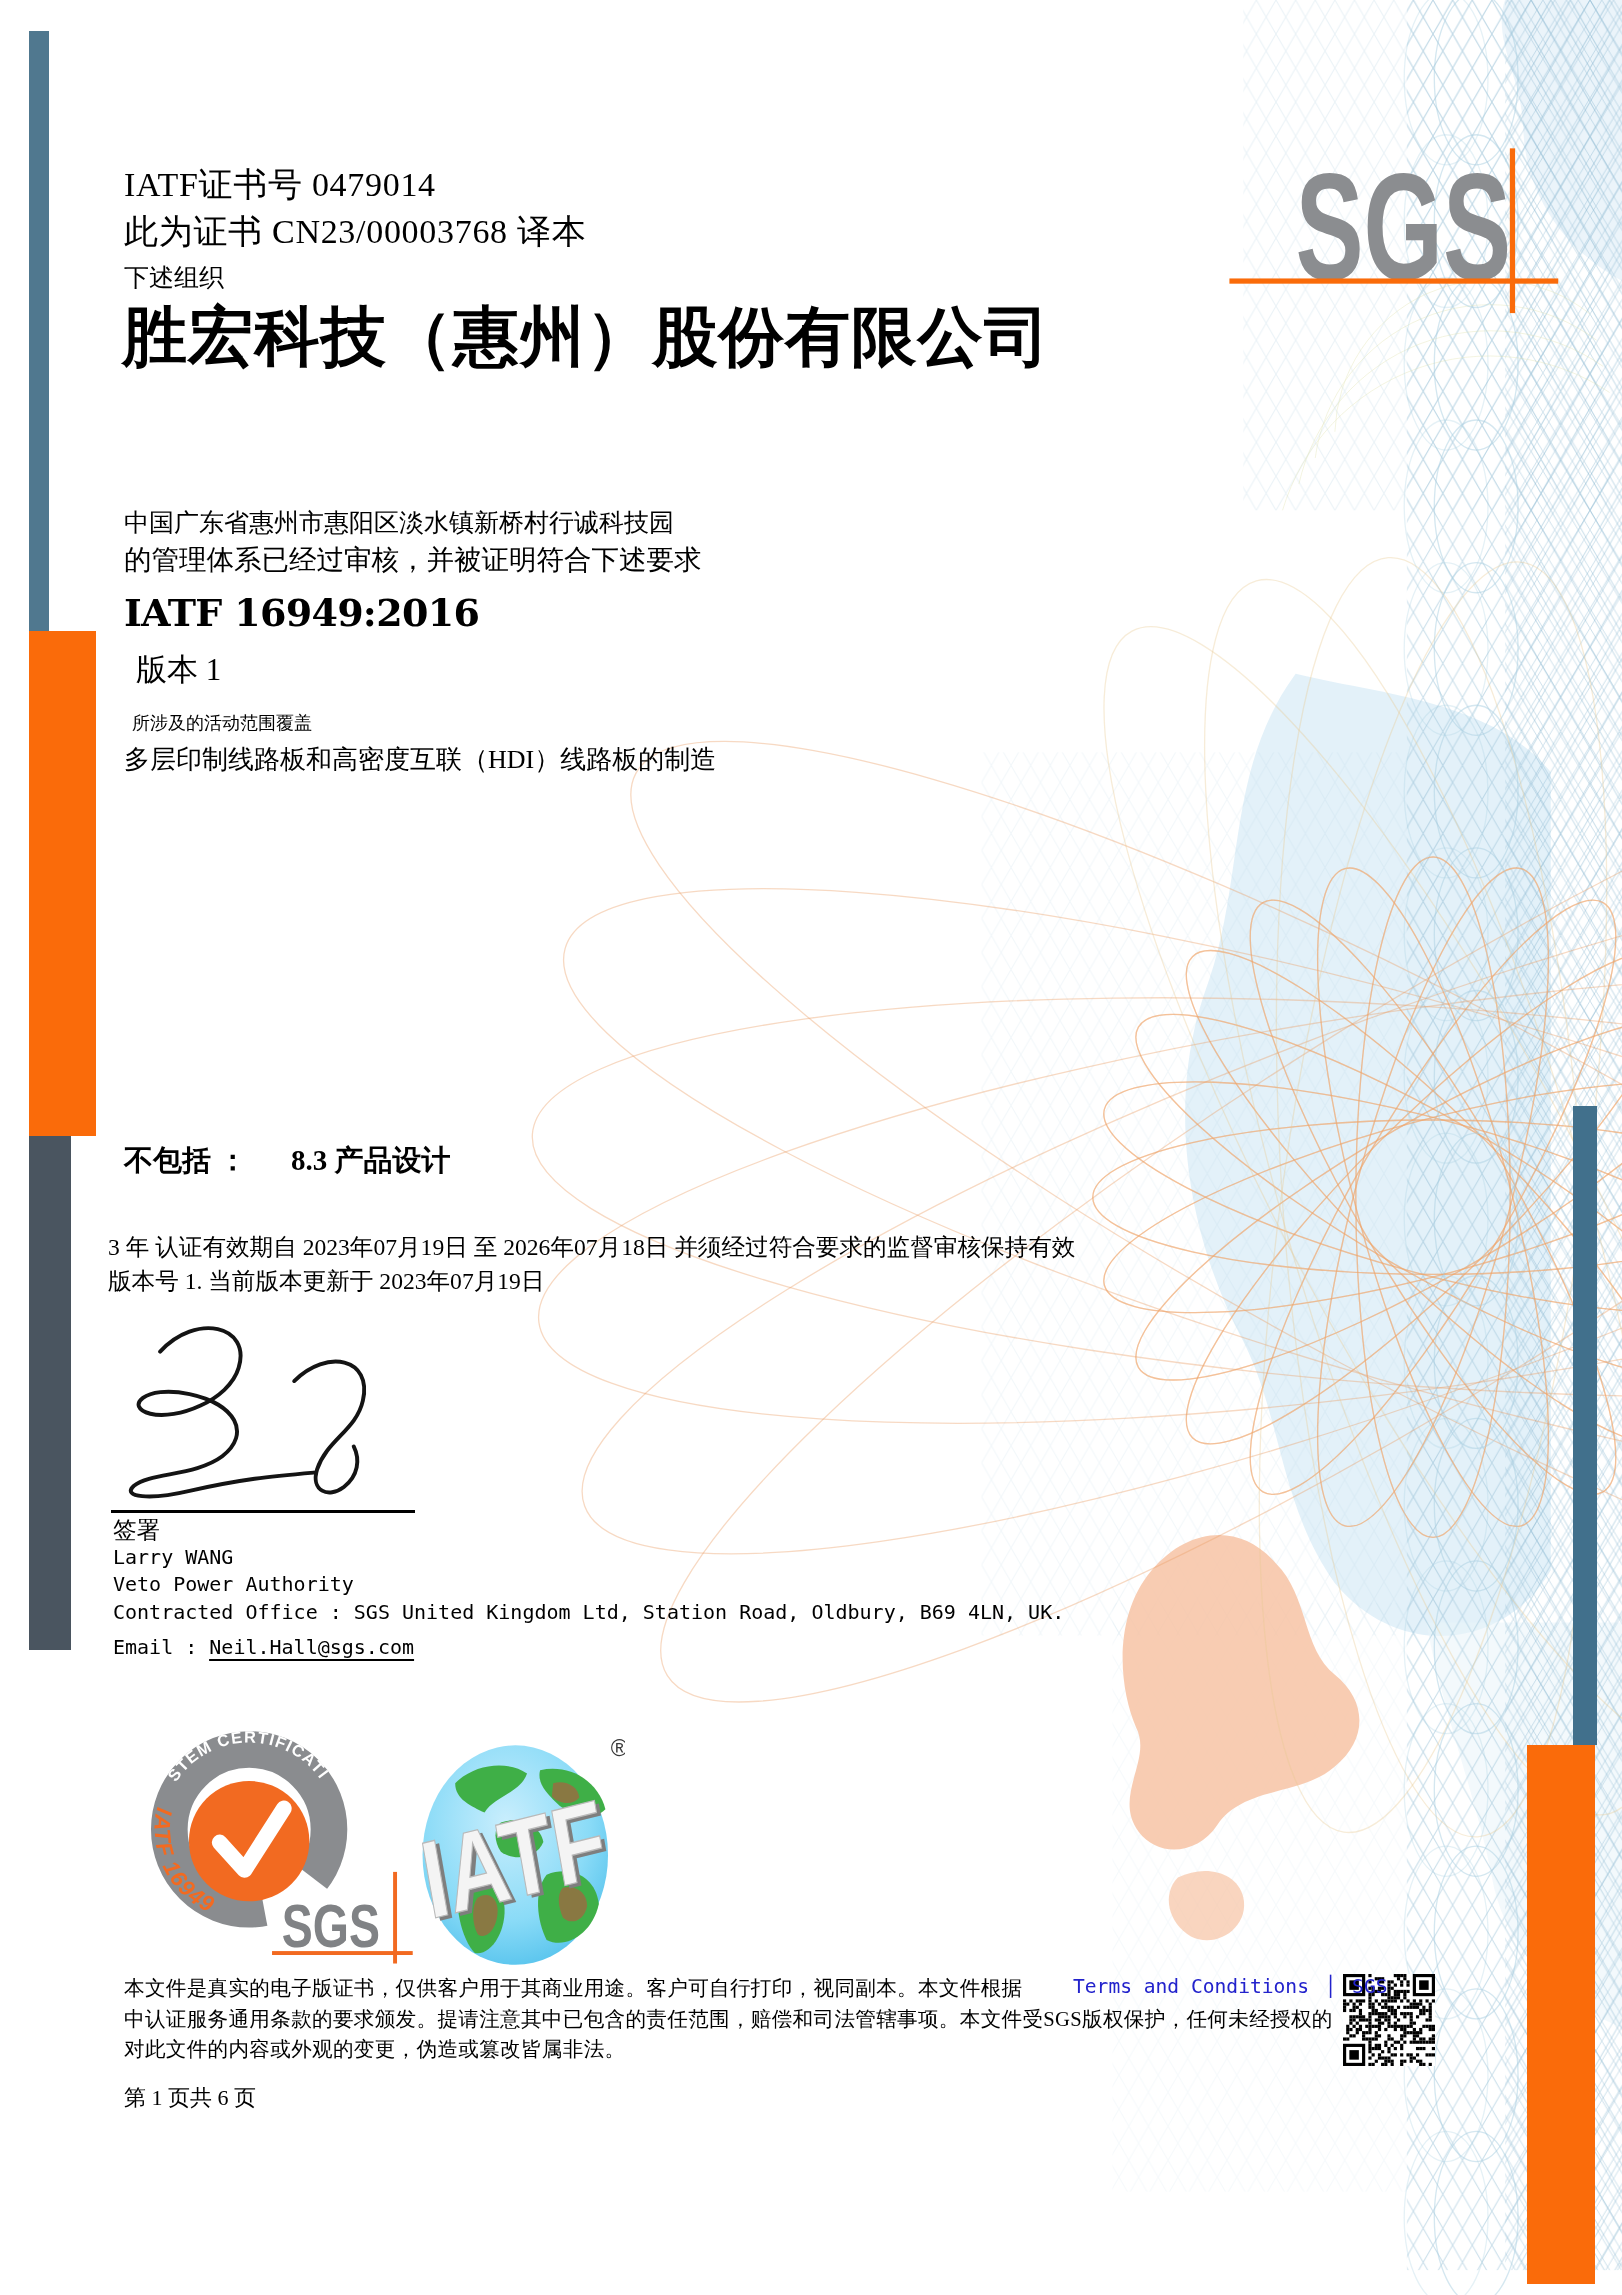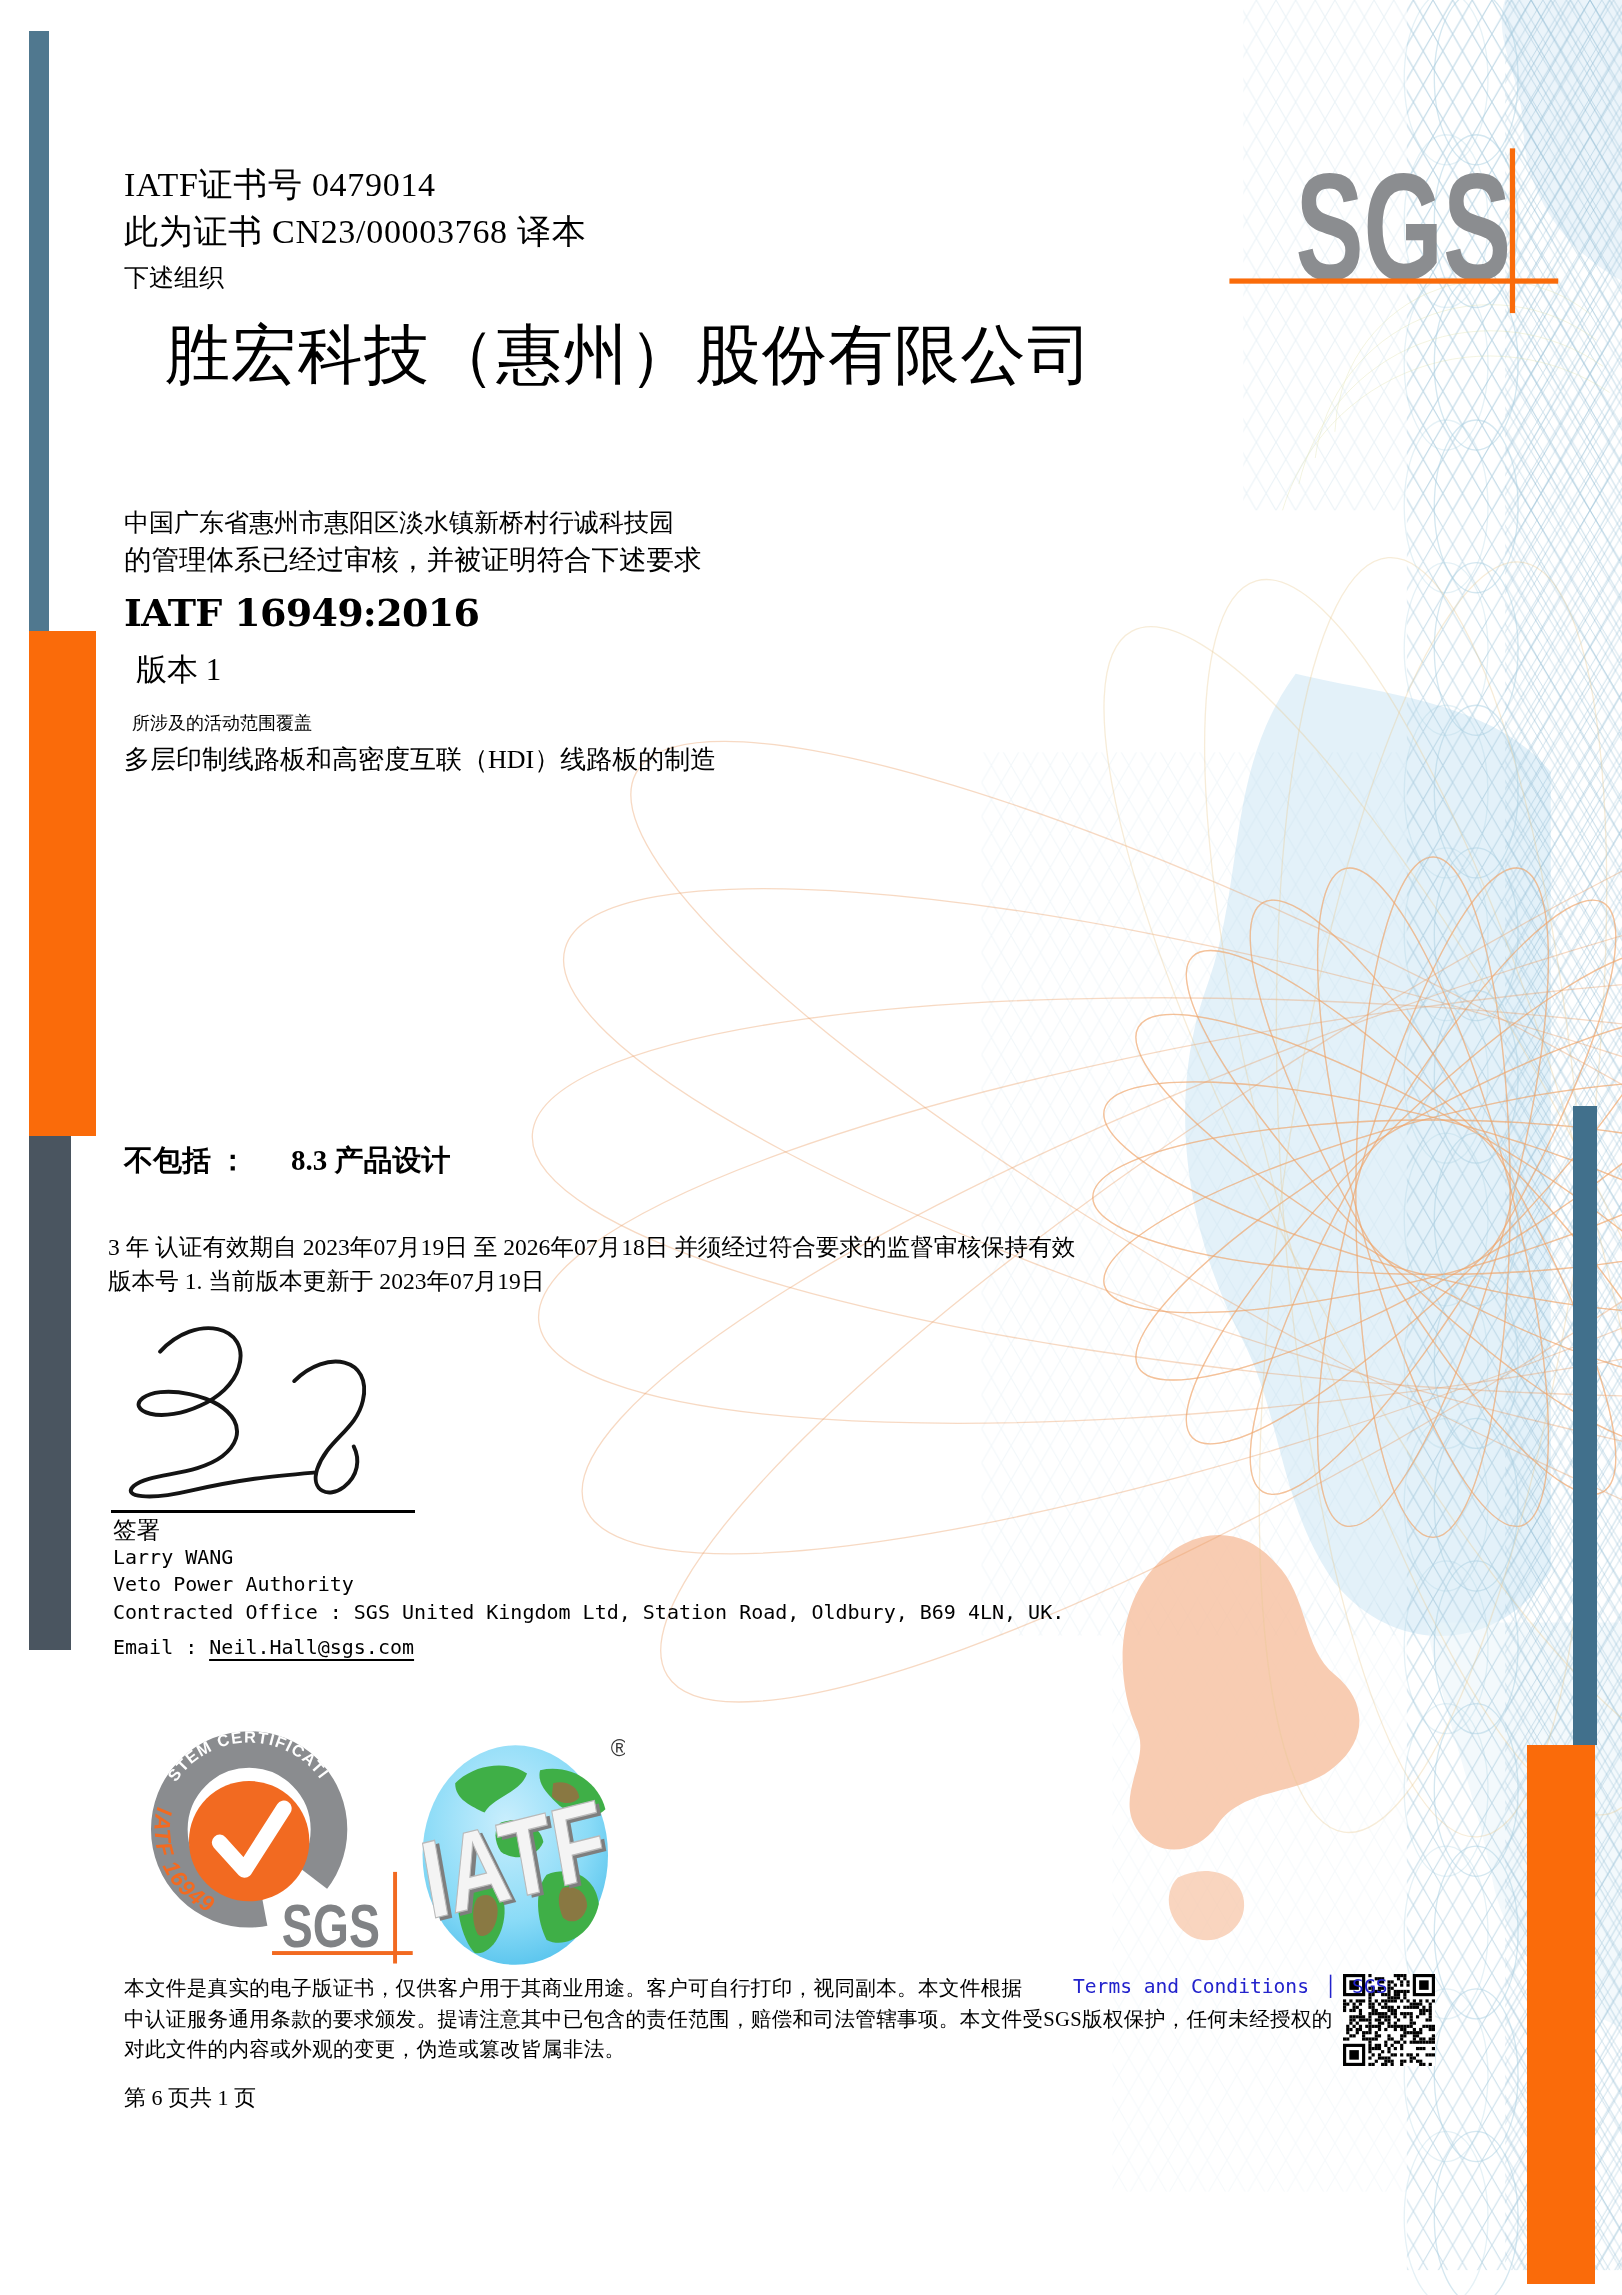--- a/index.html
+++ b/index.html
@@ -12,21 +12,21 @@
   .bar{position:absolute;z-index:2;}
   .bar-blue-left{left:29px;top:31px;width:20px;height:600px;background:#50788f;}
   .bar-orange-left{left:29px;top:631px;width:67px;height:505px;background:#fa6b0a;}
   .bar-gray-left{left:29px;top:1136px;width:42px;height:514px;background:#4a5560;}
   .bar-teal-right{left:1573px;top:1106px;width:23.6px;height:639px;background:#41708c;}
   .bar-orange-right{left:1527px;top:1745px;width:68px;height:539px;background:#fa6b0a;}
   
   .t{position:absolute;z-index:3;white-space:nowrap;line-height:1.15;}
   .cert-line{left:124px;font-size:34px;letter-spacing:0.7px;text-align:center;}
   .org-intro{left:124px;top:264px;font-size:25px;}
-  .company{left:122px;top:318px;font-size:65px;font-weight:normal;letter-spacing:1.3px;margin-left:43px;}
+  .company{left:122px;top:300px;font-size:65px;font-weight:bold;letter-spacing:1.3px;}
   .address{left:124px;top:489px;font-size:25px;margin-top:20px;}
   .audit{left:124px;top:544px;font-size:27.5px;}
   .standard{left:124px;top:591px;font-size:38px;font-weight:bold;
             font-family:"DejaVu Serif","Liberation Serif",serif;letter-spacing:-0.7px;}
   .version{left:136px;top:652px;font-size:31px;}
   .scope1{left:132px;top:713px;font-size:18px;}
   .scope2{left:124px;top:745px;font-size:26px;}
   .excl{top:1144px;font-size:29px;font-weight:bold;}
   .validity{left:108px;top:1234px;font-size:23.6px;}
   .revision{left:108px;top:1268px;font-size:23.6px;}
@@ -578,16 +578,16 @@
     </svg>
 
   <div class="t footer-l" style="top:1977px">本文件是真实的电子版证书，仅供客户用于其商业用途。客户可自行打印，视同副本。本文件根据</div>
   <div class="flink">
     <a href="#">Terms and Conditions</a>
     <span class="sep">│</span>
     <a href="#">SGS</a>
   </div>
   <div class="t footer-l" style="top:2008px">中认证服务通用条款的要求颁发。提请注意其中已包含的责任范围，赔偿和司法管辖事项。本文件受SGS版权保护，任何未经授权的</div>
   <div class="t footer-l" style="top:2038px">对此文件的内容或外观的变更，伪造或篡改皆属非法。</div>
-  <div class="t pageinfo">第 6 页共 1 页</div>
+  <div class="t pageinfo">第 1 页共 6 页</div>
 
 </div>
 
 
 </body></html>

